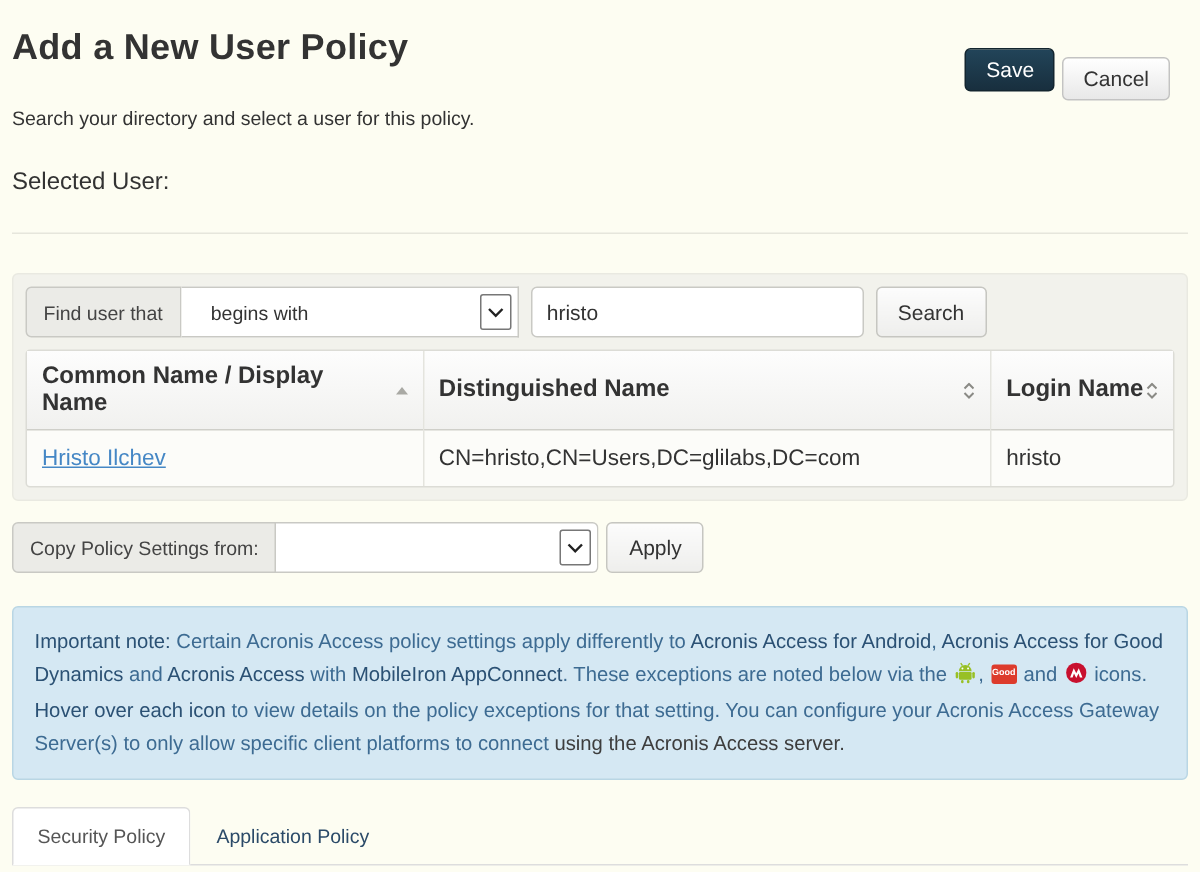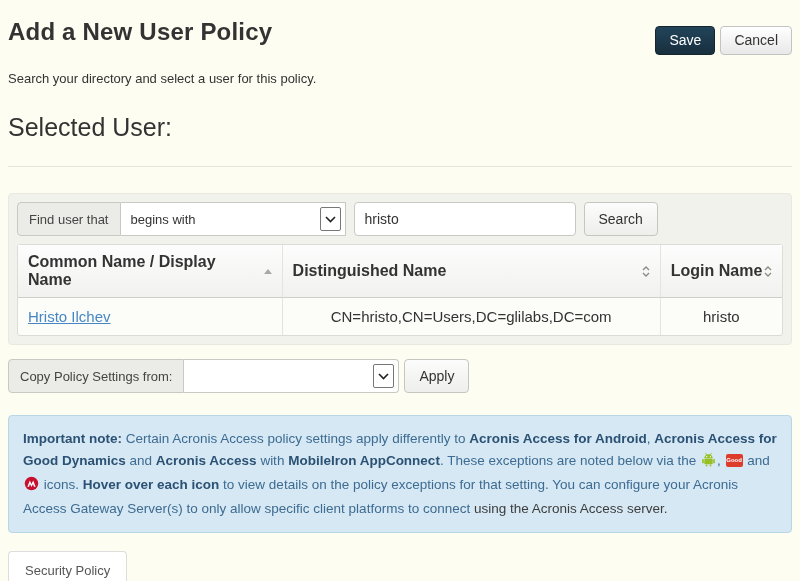--- a/index.html
+++ b/index.html
@@ -15,48 +15,49 @@
   .container { padding: 0 8px; position: relative; }
 
   
   .page-title {
     font-size: 24px;
     font-weight: bold;
     color: #333;
     margin-top: 18px;
     letter-spacing: 0.2px;
   }
-  .top-buttons { position: absolute; top: 8px; right: 8px; display: flex; gap: 5px; align-items: center; }
+  .top-buttons { position: absolute; top: 8px; right: 20px; display: flex; gap: 5px; align-items: center; }
   .btn {
     display: inline-block;
     font-size: 14px;
     padding: 5px 13px;
     border-radius: 4px;
     border: 1px solid transparent;
     cursor: pointer;
     line-height: 17px;
   }
   .btn-save {
     background: linear-gradient(#224459, #182f3e);
     border-color: #13252f;
     color: #fff;
   }
   .btn-cancel {
     background: linear-gradient(#ffffff, #e8e8e8);
     border-color: #c3c3c3;
     color: #333;
+    margin-top: 12px;
   }
   .btn-light {
     background: linear-gradient(#fcfcfc, #eeeeec);
     border-color: #c6c6c1;
     color: #333;
   }
 
   .subtitle { margin-top: 25px; font-size: 13px; color: #333; }
-  .selected-user { margin-top: 27px; font-size: 25px; font-weight: 400; color: #333; }
+  .selected-user { margin-top: 27px; font-size: 16px; font-weight: 400; color: #333; }
   hr.divider { border: none; border-top: 1px solid #e6e6dc; margin-top: 24px; }
 
   
   .panel {
     margin-top: 26px;
     background: #f2f2ec;
     border: 1px solid #e9e9e1;
     border-radius: 4px;
     padding: 8px;
   }
@@ -71,21 +72,21 @@
     color: #444;
     white-space: nowrap;
   }
   .select-box {
     background: #fff;
     border: 1px solid #c9c9c4;
     border-left: none;
     display: flex;
     align-items: center;
     justify-content: space-between;
-    padding-left: 10px;
+    padding-left: 20px;
     position: relative;
     cursor: pointer;
   }
   .select-box.rounded-right { border-radius: 0 4px 4px 0; }
   .select-arrow {
     width: 21px; height: 24px;
     border: 1px solid #777;
     border-radius: 2px;
     margin-right: 4px;
     display: flex; align-items: center; justify-content: center;
@@ -117,21 +118,21 @@
   .user-table th {
     background: linear-gradient(#fdfdfd, #f1f1ef);
     font-size: 16px;
     font-weight: bold;
     color: #333;
     text-align: left;
     padding: 8px 10px;
     border-bottom: 1px solid #cfcfc9;
     cursor: pointer;
   }
-  .user-table th + th, .user-table td + td { border-left: 1px solid #e4e4de; text-align: center; }
+  .user-table th + th, .user-table td + td { border-left: 1px solid #e4e4de; }
   .th-inner { display: flex; align-items: center; justify-content: space-between; }
   .user-table td {
     font-size: 15px;
     color: #333;
     padding: 10px 10px;
   }
   a.user-link { color: #4587c5; text-decoration: underline; cursor: pointer; }
 
   
   .sort-asc {
@@ -150,21 +151,21 @@
   .note-box {
     margin-top: 22px;
     background: #d5e8f3;
     border: 1px solid #b9d6e4;
     border-radius: 4px;
     padding: 12px 14px;
     font-size: 13.5px;
     line-height: 22px;
     color: #3d6b92;
   }
-  .note-box .seg.bold { font-weight: bold; color: #2b5174; }
+  .note-box .seg.bold { font-weight: normal; color: #2b5174; }
   .note-box .seg.normal { color: #3d6b92; }
   .note-box .seg.dark { color: #3d3d3d; }
   .note-icon { display: inline-block; vertical-align: -2px; margin: 0 1px; }
   .good-badge {
     display: inline-block;
     width: 17px; height: 13px;
     background: #dd3b2c;
     border-radius: 2px;
     color: #fff;
     font-size: 6px;
@@ -308,15 +309,16 @@
   </span><span class="seg normal">, </span><span class="good-badge note-icon">Good</span><span class="seg normal"> and </span><span class="note-icon">
     <svg width="15" height="15" viewBox="0 0 16 16">
       <circle cx="8" cy="8" r="7.2" fill="#c8102e"></circle>
       <polygon points="3.6,11.4 6.2,4.8 8,8.4 9.8,4.8 12.4,11.4 10.6,11.4 9.6,8.6 8,11.8 6.4,8.6 5.4,11.4" fill="#fff"></polygon>
     </svg>
   </span><span class="seg normal"> icons. </span><span class="seg bold">Hover over each icon</span><span class="seg normal"> to view details on the policy exceptions for that setting. You can configure your Acronis Access Gateway Server(s) to only allow specific client platforms to connect </span><span class="seg dark">using the Acronis Access server.</span></span>
   </div>
 
   <ul class="tabs">
     <li class="tab active">Security Policy</li>
+    <li class="tab">Application Policy</li>
   </ul>
 
 </div>
 
 </body></html>

